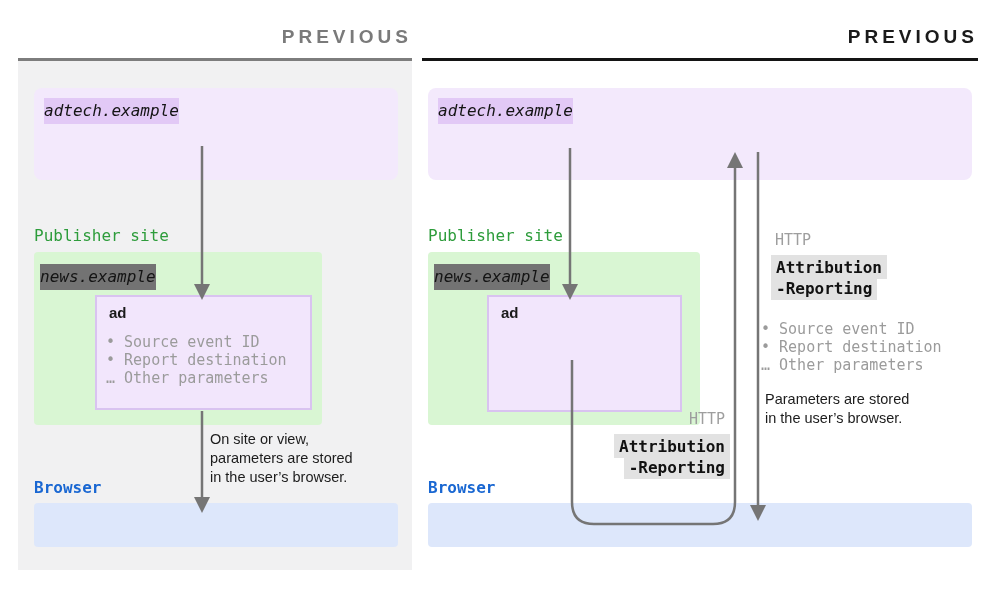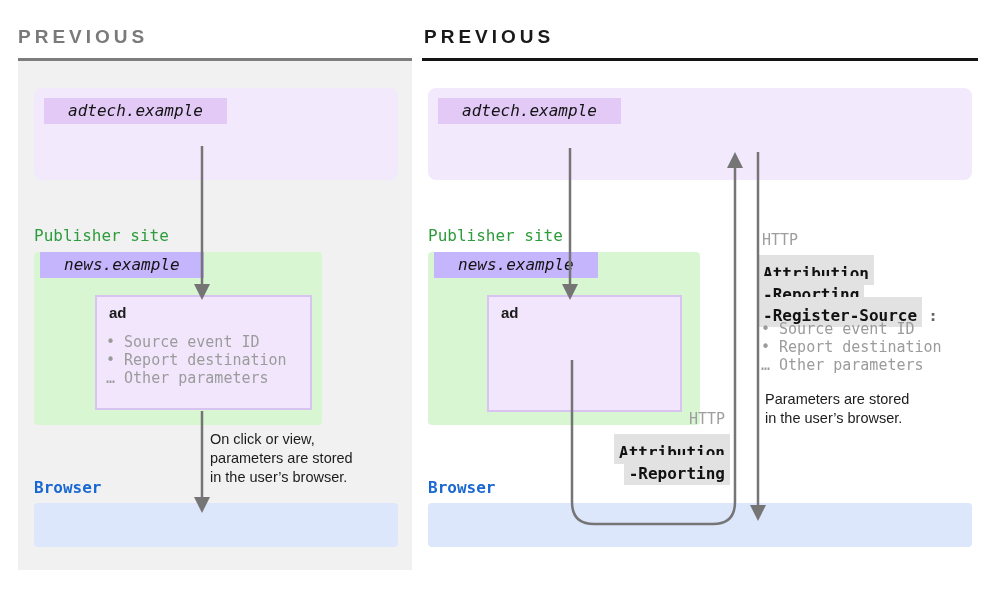--- a/index.html
+++ b/index.html
@@ -3,59 +3,59 @@
 <meta charset="utf-8">
 <style>
   html,body { margin:0; padding:0; background:#ffffff; }
   .stage {
     position:relative; width:996px; height:592px; background:#ffffff;
     font-family:"Liberation Sans", sans-serif; overflow:hidden;
   }
 
   
   .col-title {
-    position:absolute; top:26px; text-align:left;
+    position:absolute; top:26px; text-align:right;
     font:700 19px "Liberation Sans", sans-serif; letter-spacing:4px;
   }
   .col-title.prev { left:18px; width:394px; color:#7a7a7a; }
   .col-title.curr { left:424px; width:554px; color:#1a1a1a; }
   .rule { position:absolute; top:58px; height:3px; }
   .rule.prev { left:18px; width:394px; background:#7d7d7d; }
   .rule.curr { left:422px; width:556px; background:#141414; }
 
   .panel-bg { position:absolute; left:18px; top:61px; width:394px; height:509px; background:#f1f1f2; }
 
   
   .purple-box { position:absolute; background:#f3e9fc; border-radius:8px; }
   .green-box  { position:absolute; background:#d9f6d3; border-radius:4px; }
   .blue-box   { position:absolute; background:#dde7fb; border-radius:4px; }
   .ad-box     { position:absolute; background:#f2e6fc; border:2px solid #d9c3f0; }
 
   .tag {
-    display:inline-block; margin:10px 0 0 10px; padding:3px 24px 4px;
+    display:inline-block; margin:10px 0 0 10px; padding:3px 0 4px;
     font:italic 16px "DejaVu Sans Mono", monospace; color:#141414;text-align:right;
   }
   .tag.purple { background:#e2c9f6; }
-  .tag.green  { background:#c4b5fd; margin:0 0 0 6px; }
+  .tag.green  { background:#737373; margin:12px 0 0 6px; }
 
   .site-label { position:absolute; font:16px "DejaVu Sans Mono", monospace; color:#2d9c3b; }
   .browser-label { position:absolute; font:700 16px "DejaVu Sans Mono", monospace; color:#1967d2;text-align:right; }
 
   .ad-title { position:absolute; left:12px; top:7px; font:700 15px "Liberation Sans", sans-serif; color:#1a1a1a; }
   .bullets { position:absolute; font:15px "DejaVu Sans Mono", monospace; color:#9b9b9b; line-height:18px; white-space:nowrap; }
   .ad-box .bullets { left:9px; top:36px; }
 
   .caption { position:absolute; font:14.5px "Liberation Sans", sans-serif; color:#1c1c1c; line-height:19px; }
 
   .http-label { font:15px "DejaVu Sans Mono", monospace; color:#9e9e9e; }
-  .hdr-stack { position:absolute; white-space:nowrap; }
+  .hdr-stack { position:absolute; white-space:nowrap;margin-left:13px; }
   .hdr-stack .row { display:block; margin-bottom:1px; height:20px; }
   .hdr-stack .row.proto { margin-bottom:4px; }
   .hl {
-    display:inline-block; background:#e2e2e2; padding:9px 5px 2px;
+    display:inline-block; background:#e2e2e2; padding:3px 5px 2px;
     font:700 16px "DejaVu Sans Mono", monospace; color:#111111;text-align:right;
   }
   .colon { font:700 16px "DejaVu Sans Mono", monospace; color:#5f6368; margin-left:6px; }
   .hdr-stack.right { text-align:right; }
 
   svg.arrows { position:absolute; left:0; top:0; pointer-events:none; }
 </style>
 </head>
 <body>
 
@@ -80,21 +80,21 @@
   <div class="ad-box" style="left:95px;top:295px;width:213px;height:111px">
     <div class="ad-title">ad</div>
     <div class="bullets">
       <div>• Source event ID</div>
       <div>• Report destination</div>
       <div>… Other parameters</div>
     </div>
   </div>
 
   <div class="caption" style="left:210px;top:430px">
-    <div>On click or view,</div>
+    <div>On site or view,</div>
     <div>parameters are stored</div>
     <div>in the user’s browser.</div>
   </div>
 
   <div class="browser-label" style="left:34px;top:478px">Browser</div>
   <div class="blue-box" style="left:34px;top:503px;width:364px;height:44px"></div>
 
   <div class="purple-box" style="left:428px;top:88px;width:544px;height:92px">
     <span class="tag purple">adtech.example</span>
   </div>
@@ -106,21 +106,20 @@
   </div>
 
   <div class="ad-box" style="left:487px;top:295px;width:191px;height:113px">
     <div class="ad-title">ad</div>
   </div>
 
   <div class="hdr-stack" style="left:758px;top:231px">
     <span class="row proto http-label" style="padding-left:4px">HTTP</span>
     <span class="row"><span class="hl">Attribution</span></span>
     <span class="row"><span class="hl">-Reporting</span></span>
-    <span class="row"><span class="hl">-Register-Source</span><span class="colon">:</span></span>
   </div>
 
   <div class="bullets" style="left:761px;top:320px">
     <div>• Source event ID</div>
     <div>• Report destination</div>
     <div>… Other parameters</div>
   </div>
 
   <div class="caption" style="left:765px;top:390px">
     <div>Parameters are stored</div>

